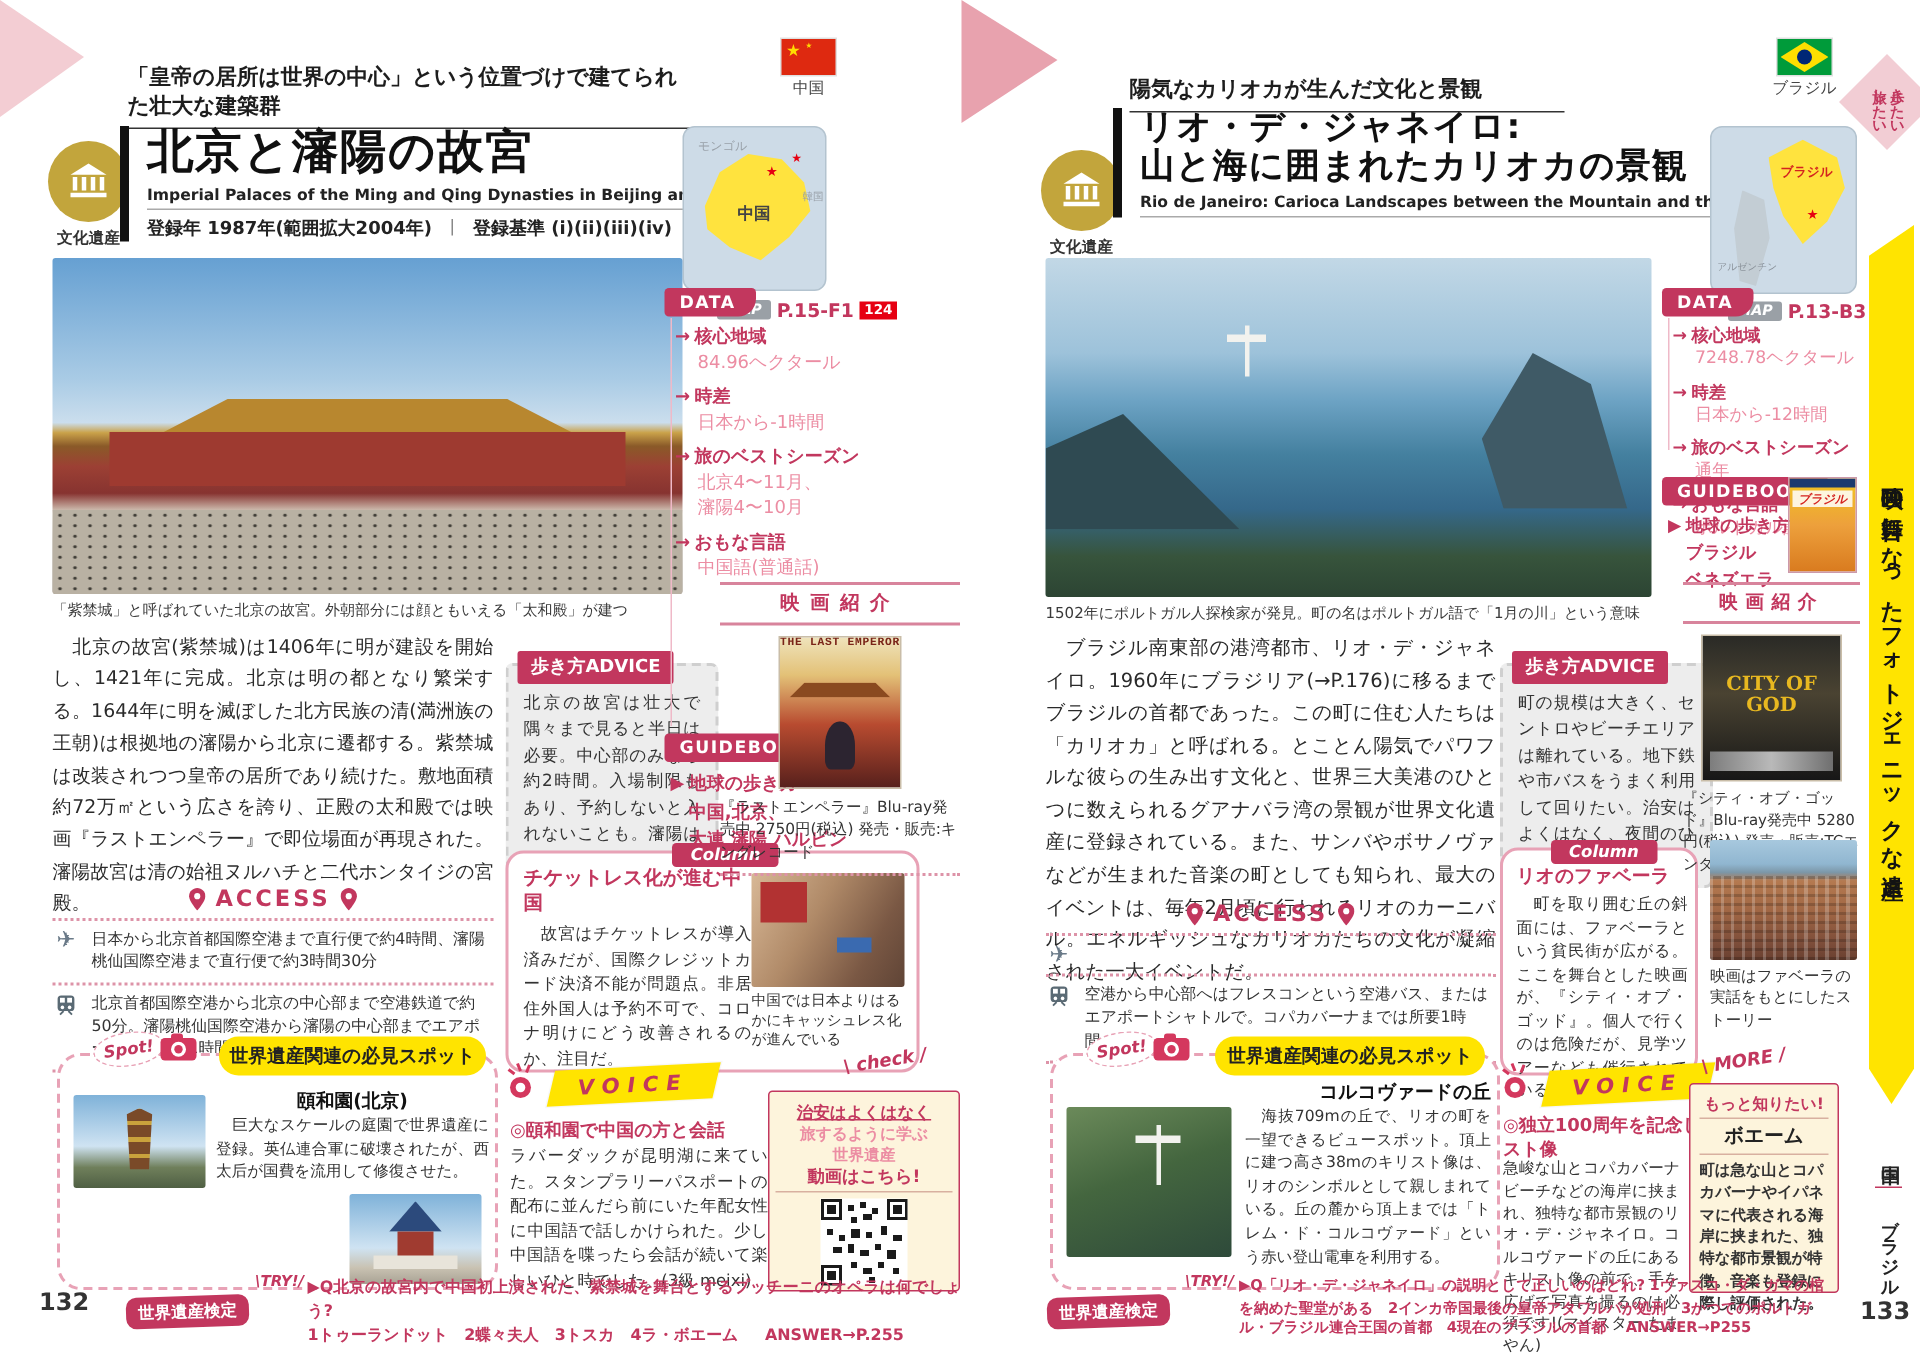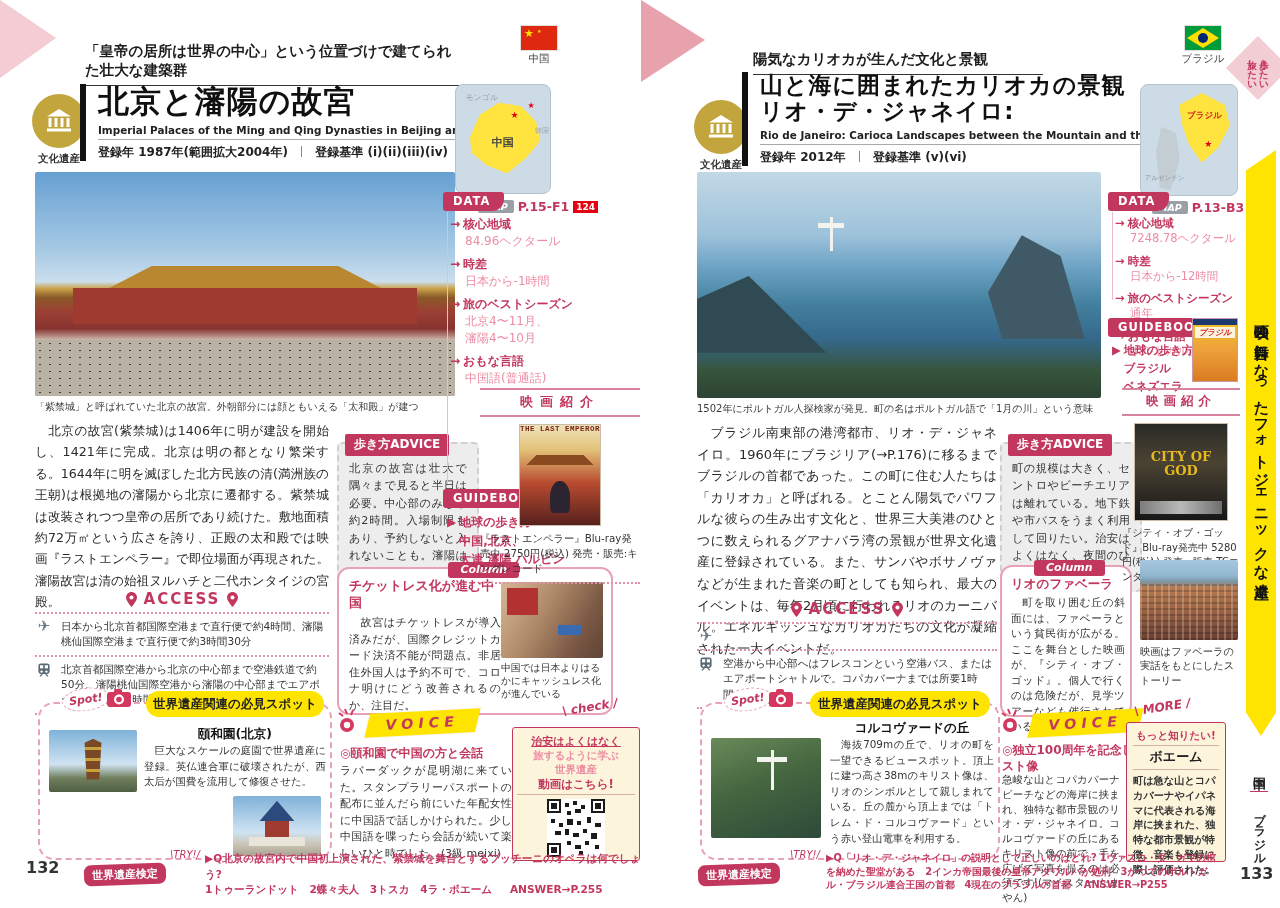--- a/index.html
+++ b/index.html
@@ -120,21 +120,21 @@
 .creambox{background:var(--cream);border:1.5px solid var(--accent);border-radius:3px;position:absolute;text-align:center}
 .yt1{color:var(--accent);font-size:11px;font-weight:bold;text-decoration:underline}
 .yt2{color:var(--pink);font-size:10.5px;font-weight:bold}
 .yt4{color:var(--accent);font-size:11.5px;font-weight:900}
 .morebox h4{color:var(--accent);font-size:10.5px;border-bottom:1px solid #d8b0a0;padding-bottom:2px}
 .morebox h3{color:#222;font-size:13px;border-bottom:1px solid #d8b0a0;padding:2px 0 3px}
 .morebox p{font-size:10.2px;line-height:1.45;text-align:left;color:#333;padding-top:4px;font-weight:bold}
 
 .pagenum{font-size:16px;font-weight:bold;color:#333}
 .kentei{background:var(--accent);color:#fff;font-weight:bold;font-size:11px;padding:3px 8px;border-radius:7px;display:inline-block;transform:rotate(-2deg)}
-.try{color:var(--accent);font-weight:normal;font-style:italic;font-size:10px}
+.try{color:var(--accent);font-weight:bold;font-style:italic;font-size:10px}
 .quizq{color:var(--accent);font-weight:bold;font-size:10.6px;line-height:1.5}
 .quizo{color:var(--accent);font-size:10.6px;font-weight:bold}
 
 .tri{position:absolute;width:0;height:0}
 .band{position:absolute;background:var(--yellow);clip-path:polygon(0 3.5%,100% 0,100% 96%,50% 100%,0 96%);display:flex;align-items:center;justify-content:center}
 .band .vtext{font-weight:900;font-size:15px;color:#131313;letter-spacing:1px}
 .diamond{position:absolute;background:#f2cdd4;clip-path:polygon(50% 0,100% 50%,50% 100%,0 50%);display:flex;align-items:center;justify-content:center}
 .diamond .vtext{font-size:9.5px;font-weight:bold;color:var(--accent);line-height:1.25}
 .etab{position:absolute;font-weight:900;color:#222;text-align:center}
 </style>
@@ -398,30 +398,23 @@
     <rect x="3" y="8" width="2" height="6" fill="#fff"></rect>
       <rect x="7" y="8" width="2" height="6" fill="#fff"></rect>
     <rect x="11" y="8" width="2" height="6" fill="#fff"></rect>
       <rect x="15" y="8" width="2" height="6" fill="#fff"></rect>
     <rect x="2" y="15" width="16" height="2" fill="#fff"></rect>
   </svg>
 </div>
 <div class="abs catlab" style="left:692px;top:158px">文化遺産</div>
 
 <div class="abs titlebar" style="left:742px;top:72px">
+  <div class="h1" style="font-size:23px">リオ・デ・ジャネイロ:</div>
   <div class="h1" style="font-size:23px">山と海に囲まれたカリオカの景観</div>
-  <div class="h1" style="font-size:23px">リオ・デ・ジャネイロ:</div>
   <div class="en">Rio de Janeiro: Carioca Landscapes between the Mountain and the Sea</div>
-  <div class="reg">
-    <span>登録年</span>
-    <span>2012年</span>
-    <span class="sep"></span>
-    <span>登録基準</span>
-    <span>(v)(vi)</span>
-  </div>
 </div>
 
 <div class="abs mapbox" style="left:1140px;top:84px;width:98px;height:112px">
   <div class="abs" style="left:10%;top:38%;width:38%;height:58%;background:#c3cdd4;clip-path:polygon(30% 0,70% 10%,80% 50%,55% 100%,25% 95%,15% 40%)"></div>
   <div class="mland" style="left:26%;top:6%;width:68%;height:68%;clip-path:polygon(20% 18%,55% 2%,90% 18%,98% 45%,80% 75%,55% 95%,35% 70%,25% 45%)"></div>
   <span class="mlab" style="left:48%;top:24%;font-size:8.5px;font-weight:bold;color:#d4231f">ブラジル</span>
   <span class="mlab" style="left:4%;top:82%;font-size:6.5px;color:#8a929a">アルゼンチン</span>
   <span class="mstar" style="left:66%;top:50%;font-size:9px">★</span>
 </div>
 <div class="abs mapref" style="left:1152px;top:200px">
@@ -474,21 +467,21 @@
       <rect x="1" y="4" width="24" height="15" rx="3" fill="#d4385e"></rect>
       <rect x="8" y="1" width="8" height="5" rx="2" fill="#d4385e"></rect>
       <circle cx="13" cy="11.5" r="5" fill="#fff"></circle>
       <circle cx="13" cy="11.5" r="2.8" fill="#d4385e"></circle>
     </svg>
   <div class="banner" style="top:-13px;left:108px;width:180px;height:26px">世界遺産関連の必見スポット</div>
   <div class="ph ph-cor" style="left:9px;top:34px;width:110px;height:100px">
     <div class="christ" style="left:42%;top:12%;width:30px;height:40px"></div>
   </div>
   <div class="abs" style="left:128px;top:16px;width:164px">
-    <div class="sptitle" style="text-align:center">コルコヴァードの丘</div>
+    <div class="sptitle" style="text-align:right">コルコヴァードの丘</div>
     <div class="spbody">　海抜709mの丘で、リオの町を一望できるビュースポット。頂上に建つ高さ38mのキリスト像は、リオのシンボルとして親しまれている。丘の麓から頂上までは「トレム・ド・コルコヴァード」という赤い登山電車を利用する。</div>
   </div>
 </div>
 
 <div class="advice" style="left:1000px;top:442px;width:142px;height:150px">
   <div class="hd"><span class="ribbon">歩き方ADVICE</span></div>
   <div class="bd just">町の規模は大きく、セントロやビーチエリアは離れている。地下鉄や市バスをうまく利用して回りたい。治安はよくはなく、夜間のひとり歩きは避けること。</div>
 </div>
 
 <div class="colbox" style="left:1000px;top:565px;width:132px;height:152px">

